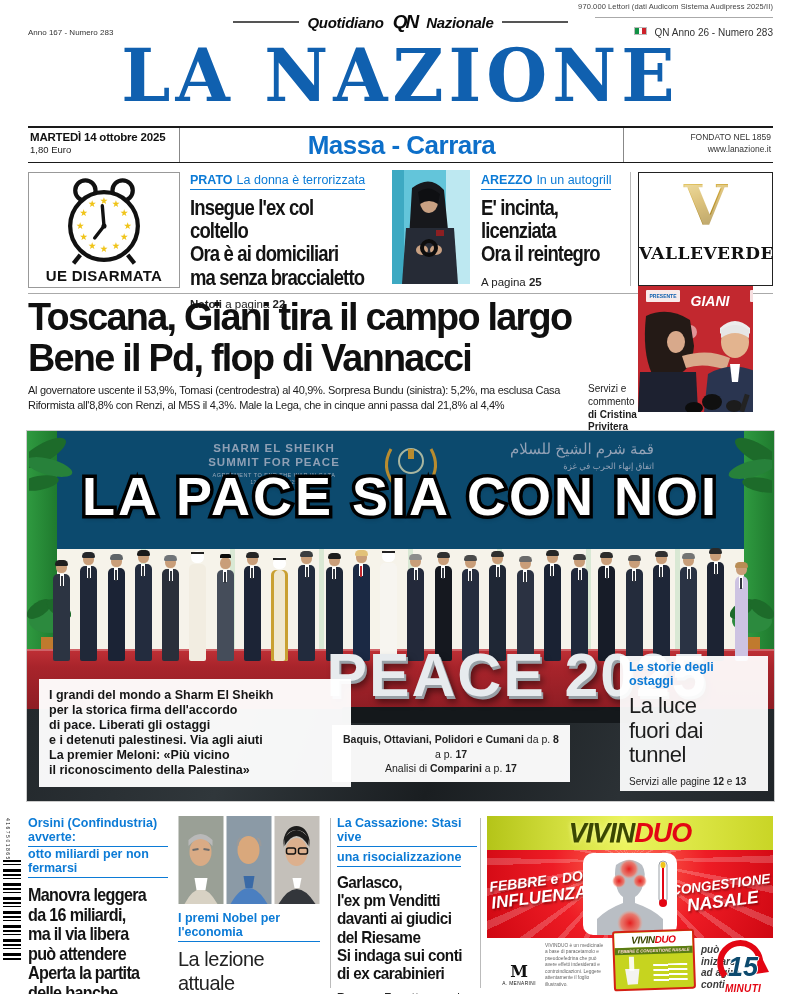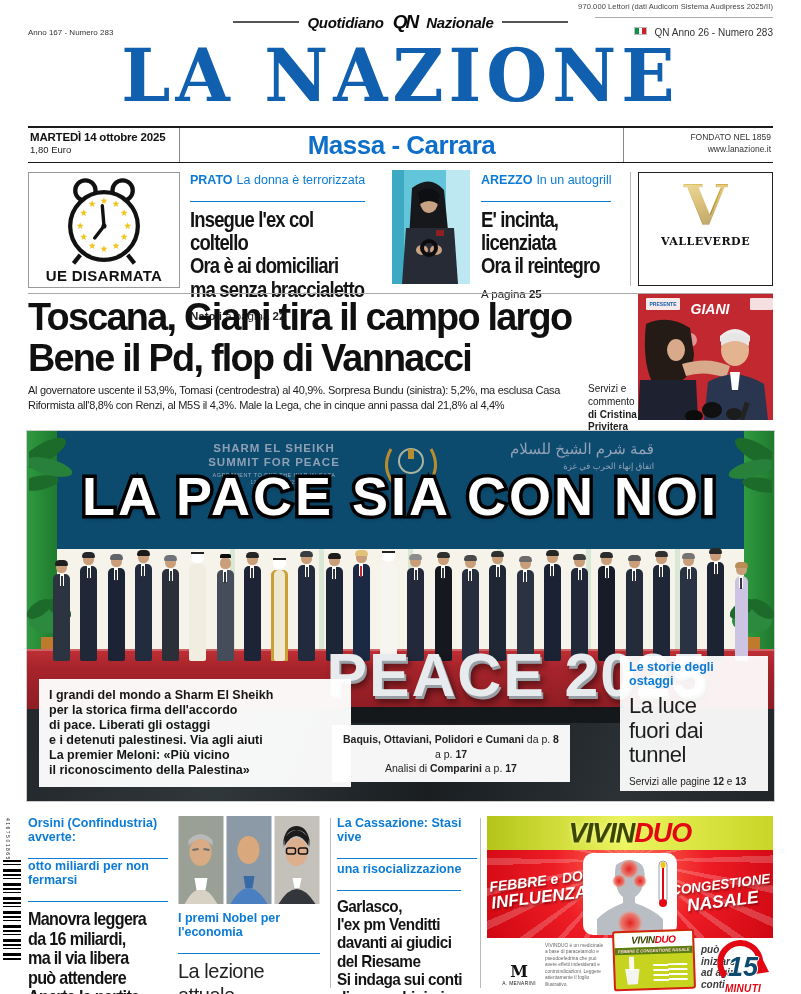--- a/index.html
+++ b/index.html
@@ -27,43 +27,43 @@
 .datebar{top:126px;left:28px;width:745px;height:37px;border-top:2px solid #1a1a1a;border-bottom:1.5px solid #1a1a1a;display:flex}
 .db-left{width:152px;border-right:1px solid #888;padding:3px 6px 0 2px}
 .db-date{font-size:11.5px;font-weight:900;letter-spacing:-.2px}
 .db-price{font-size:9.5px;color:#222;margin-top:1px}
 .db-center{flex:1;display:flex;align-items:center;justify-content:center;font-size:26px;font-weight:900;letter-spacing:-.5px;color:#0d6fc9}
 .db-right{width:150px;border-left:1px solid #888;padding:4px 2px 0 6px;text-align:right;font-size:8.5px;color:#333;line-height:1.4}
 
 
 .cartoon-box{top:172px;left:28px;width:152px;height:116px;border:1px solid #999;text-align:center;padding-top:4px}
 .cartoon-cap{font-size:15px;font-weight:900;letter-spacing:.3px;margin-top:-2px}
-.kicker-line{display:inline-block;border-bottom:1.5px solid #0c7bd6;padding-bottom:14px;color:#0c7bd6;font-size:12.5px;font-weight:500}
+.kicker-line{display:inline-block;border-bottom:1.5px solid #0c7bd6;padding-bottom:2px;color:#0c7bd6;font-size:12.5px;font-weight:500}
 .kicker-line b{font-weight:900;margin-right:4px}
 .story-h{font-weight:900;color:#141414;letter-spacing:-1px;line-height:1.08;transform:scaleX(.86);transform-origin:0 0}
 .byline{font-size:11.5px;color:#222}
 .byline b{font-weight:900}
 .prato{top:170px;left:190px;width:205px}
 .prato .story-h{font-size:21.5px;margin-top:7px}
 .prato .byline{margin-top:8px}
 .arezzo-photo{top:170px;left:392px;width:78px;height:114px;overflow:hidden}
 .arezzo{top:170px;left:481px;width:150px}
 .arezzo .story-h{font-size:21.5px;margin-top:7px}
 .arezzo .byline{margin-top:9px}
 .vrule-strip{top:172px;left:630px;width:1px;height:114px;background:#bbb}
 .valleverde{top:172px;left:638px;width:135px;height:114px;border:1px solid #222;text-align:center;padding-top:2px}
 .vv-v{font-family:"DejaVu Serif",serif;font-weight:bold;font-size:56px;line-height:60px;background:linear-gradient(160deg,#f3dd86 10%,#caa237 45%,#8a6a16 80%);-webkit-background-clip:text;background-clip:text;color:transparent;text-shadow:1px 1px 0 rgba(255,255,255,.35)}
-.vv-name{font-family:"DejaVu Serif",serif;font-weight:bold;font-size:11px;letter-spacing:.5px;color:#111;margin-top:0}
+.vv-name{font-family:"DejaVu Serif",serif;font-weight:bold;font-size:17px;letter-spacing:.5px;color:#111;margin-top:8px}
 .hrule{left:28px;width:745px;height:1px;background:#aaa}
 
 
 .lead-h{top:297px;left:28px;width:620px;font-size:39px;font-weight:900;letter-spacing:-1.8px;line-height:1.04;color:#101010;transform:scaleX(.97);transform-origin:0 0}
 .lead-deck{top:383px;left:28px;width:555px;font-size:11px;line-height:1.32;letter-spacing:-.3px;color:#1c1c1c}
 .lead-services{top:383px;left:588px;width:84px;font-size:10px;line-height:1.28;color:#1c1c1c}
-.lead-photo{top:294px;left:638px;width:135px;height:126px;overflow:hidden}
+.lead-photo{top:286px;left:638px;width:115px;height:126px;overflow:hidden}
 
 
 .photo{top:430px;left:26px;width:749px;height:372px;background:#0c4a6e;overflow:hidden;border:1px solid #ccc}
 .pillar{top:0;width:30px;height:224px;background:linear-gradient(90deg,#2f9a40,#1f7a2e)}
 .panels{top:118px;left:30px;right:30px;height:106px;background:repeating-linear-gradient(90deg,#f6f3ea 0 84px,#d9e8d4 84px 89px)}
 .bk-text{top:10px;left:168px;width:158px;text-align:center;color:#8fa0b5}
 .bk-l12{font-size:11.5px;font-weight:800;letter-spacing:1px;line-height:1.25}
 .bk-l3{font-size:5.5px;letter-spacing:.6px;margin-top:2px;color:#9fae bd}
 .bk-l3,.bk-l4{font-size:5.5px;letter-spacing:.5px;margin-top:2px;color:#9aa9ba}
 .bk-l4{font-size:4.5px}

